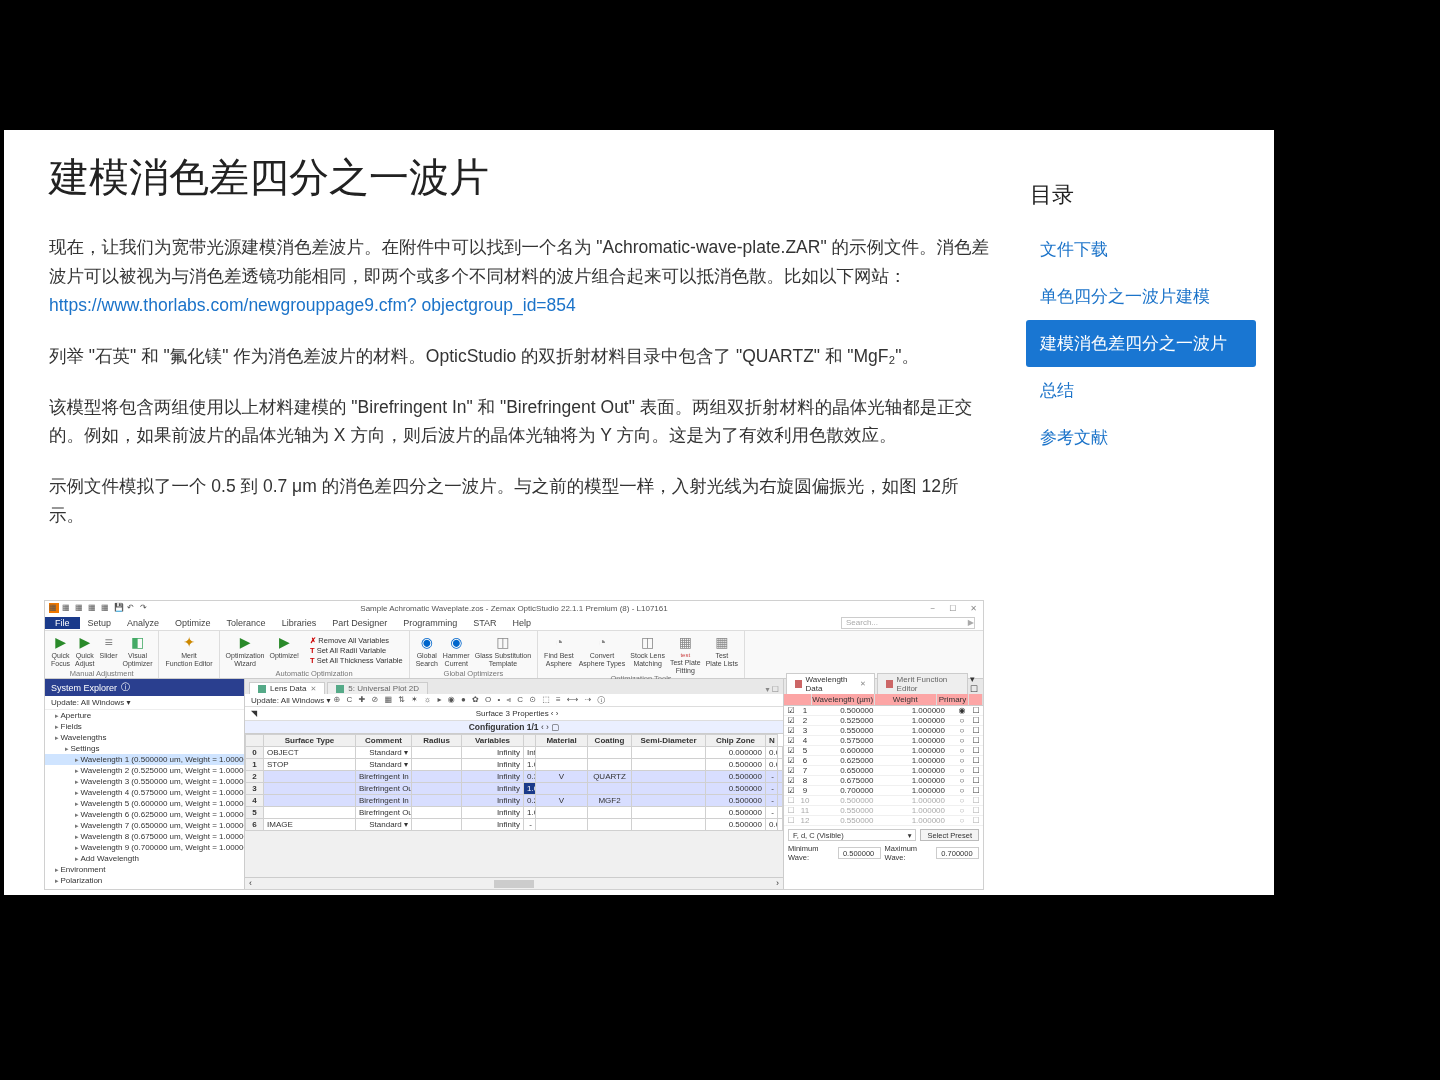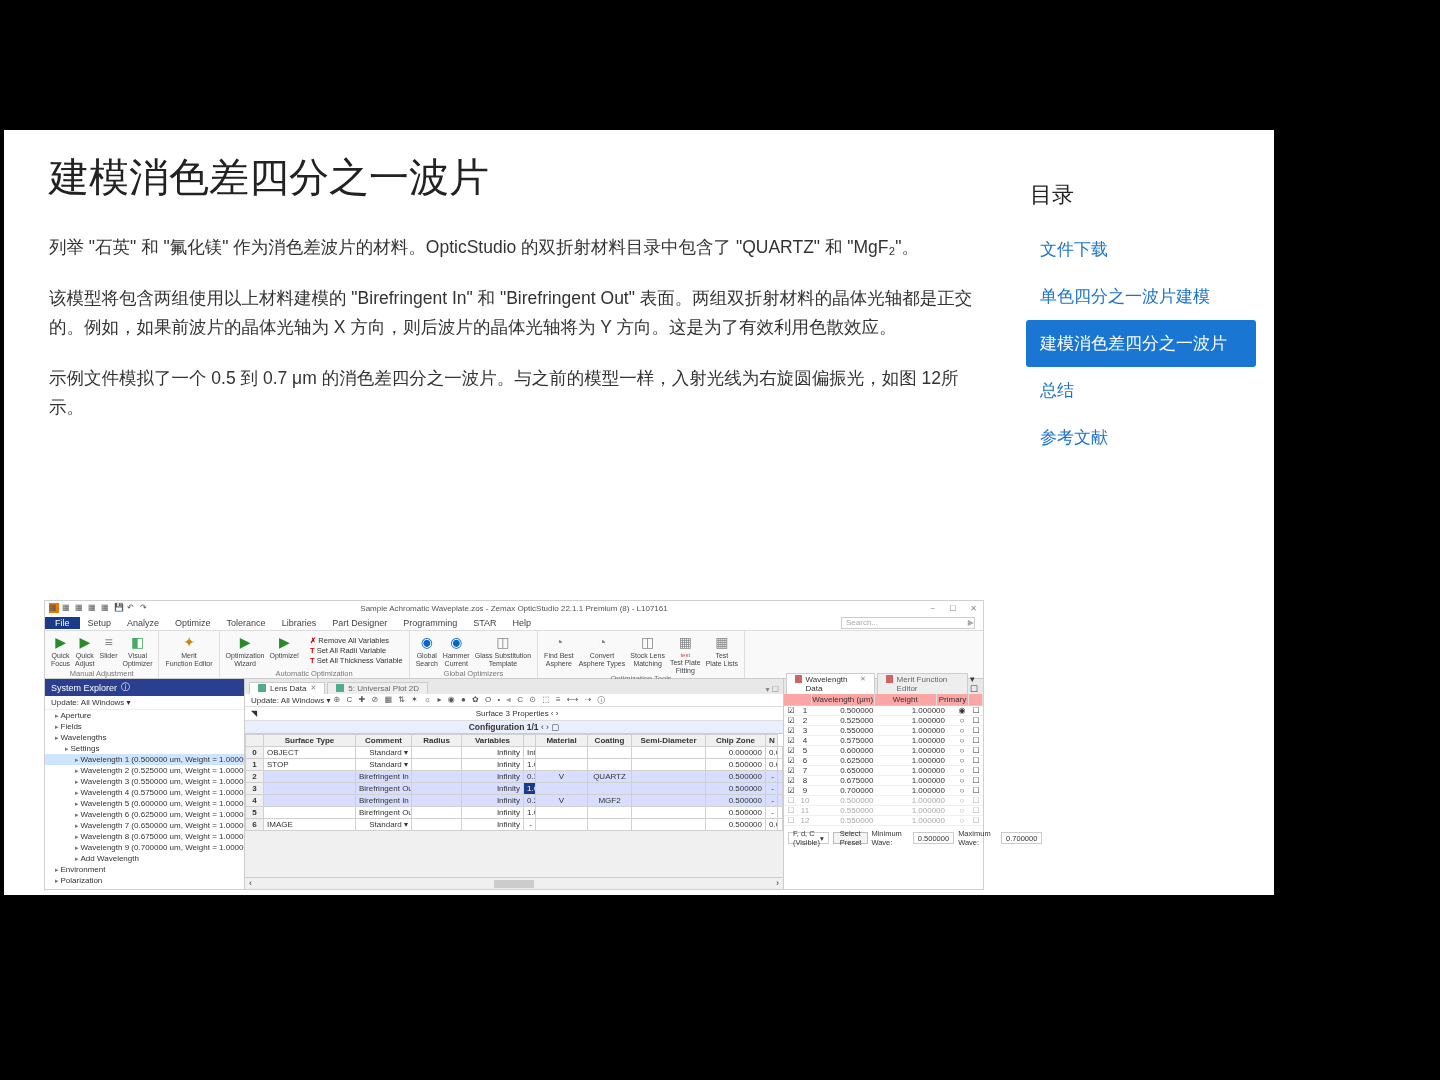--- a/index.html
+++ b/index.html
@@ -34,21 +34,21 @@
   .sidehdr{background:#2a3f8f; color:#fff; font-size:9px; padding:2px 6px; display:flex; align-items:center; gap:4px;}
   .sideupd{font-size:8px; padding:2px 6px; border-bottom:1px solid #eee; color:#333;}
   .tree{font-size:8px; color:#333; overflow:hidden;}
   .treeitem{padding:1px 0 1px 10px; white-space:nowrap;}
   .treeitem.lvl2{padding-left:20px;}
   .treeitem.lvl3{padding-left:30px;}
   .treeitem.sel{background:#cfe4ff;}
   .treeitem .arw{color:#777; margin-right:2px; font-size:7px;}
   .center{flex:1; background:#f0f0f0; display:flex; flex-direction:column; min-width:0;}
   .tabs{display:flex; background:#e8e8e8; height:15px; align-items:flex-end; padding-left:4px; position:relative;}
-  .tab{background:#fff; font-size:8px; padding:1px 8px; border:1px solid #ccc; border-bottom:none; margin-right:2px; display:flex; gap:4px;}
+  .tab{background:#fff; font-size:8px; padding:1px 8px; border:1px solid #ccc; border-bottom:none; margin-right:2px; display:flex; align-items:center; gap:4px;}
   .tab .tabic{width:8px;height:8px;background:#5a8; display:inline-block;}
   .tab.ina{background:#eee; color:#666;}
   .tab .x{color:#888; font-size:7px;}
   .tabs .tminmax{position:absolute; right:4px; font-size:8px; color:#888;}
   .ld-sub{background:#fff; font-size:8px; padding:1px 6px; border-bottom:1px solid #ddd; display:flex; align-items:center; gap:3px;}
   .ld-iconrow { letter-spacing: 2px; color:#555;}
   .ld-surf{background:#fff; font-size:8px; padding:2px 6px; border-bottom:1px solid #ddd; display:flex; justify-content:space-between;}
   .ld-conf{background:#eaefff; text-align:center; font-size:8.5px; font-weight:600; padding:1px; border-bottom:1px solid #ccc;}
   table.grid{border-collapse:collapse; width:100%; background:#fff; table-layout:fixed;}
   table.grid th, table.grid td{border:1px solid #d0d0d0; padding:1px 3px; font-size:8px; text-align:center; white-space:nowrap; overflow:hidden;}
@@ -65,33 +65,37 @@
   .wlhdr{display:flex; font-size:8px; background:#fca5a5; border-bottom:1px solid #ccc;}
   .wlhdr span{flex:1; text-align:center; padding:1px 0; border-right:1px solid #ddd;}
   .wlrow{display:flex; font-size:8px; align-items:center; border-bottom:1px solid #f0f0f0;}
   .wlrow.off{color:#aaa;}
   .wlrow .ck{width:14px; text-align:center;}
   .wlrow .num{width:14px; text-align:center;}
   .wlrow .wl{flex:1; text-align:right; padding-right:10px;}
   .wlrow .wt{flex:1; text-align:right; padding-right:10px;}
   .wlrow .pr{width:14px; text-align:center;}
   .wlrow .en{width:14px; text-align:center;}
-  .wlfoot{font-size:7.5px; padding:3px 4px; display:flex; flex-direction:row; gap:3px;}
+  .wlfoot{font-size:7.5px; padding:3px 4px; display:flex; flex-direction:column; gap:3px;}
   .wlfoot .row{display:flex; gap:4px; align-items:center;}
   .wlfoot .sel{border:1px solid #ccc; padding:0 4px; flex:1; font-size:7.5px; height:12px; display:flex; align-items:center; justify-content:space-between;}
   .wlfoot .btn{border:1px solid #bbb; padding:0 6px; font-size:7.5px; height:12px; display:flex; align-items:center; background:#f4f4f4;}
   .wlfoot .fld{border:1px solid #ccc; padding:0 4px; font-size:7.5px; height:12px; display:flex; align-items:center; width:48px;}
 </style>
 </head>
 <body>
 
 <div class="page">
 
   <div class="main">
     <h1 class="title">建模消色差四分之一波片</h1>
+    <p class="para">
+      <span>现在，让我们为宽带光源建模消色差波片。在附件中可以找到一个名为 "Achromatic-wave-plate.ZAR" 的示例文件。消色差波片可以被视为与消色差透镜功能相同，即两个或多个不同材料的波片组合起来可以抵消色散。比如以下网站：</span>
+      <a href="#">https://www.thorlabs.com/newgrouppage9.cfm? objectgroup_id=854</a>
+    </p>
     <p class="para">列举 "石英" 和 "氟化镁" 作为消色差波片的材料。OpticStudio 的双折射材料目录中包含了 "QUARTZ" 和 "MgF₂"。</p>
     <p class="para">该模型将包含两组使用以上材料建模的 "Birefringent In" 和 "Birefringent Out" 表面。两组双折射材料的晶体光轴都是正交的。例如，如果前波片的晶体光轴为 X 方向，则后波片的晶体光轴将为 Y 方向。这是为了有效利用色散效应。</p>
     <p class="para">示例文件模拟了一个 0.5 到 0.7 μm 的消色差四分之一波片。与之前的模型一样，入射光线为右旋圆偏振光，如图 12所示。</p>
   </div>
 
   <div class="toc">
     <div class="toc-title">目录</div>
     <div id="toc-items">
         <a class="toc-item">文件下载</a>
         <a class="toc-item">单色四分之一波片建模</a>

